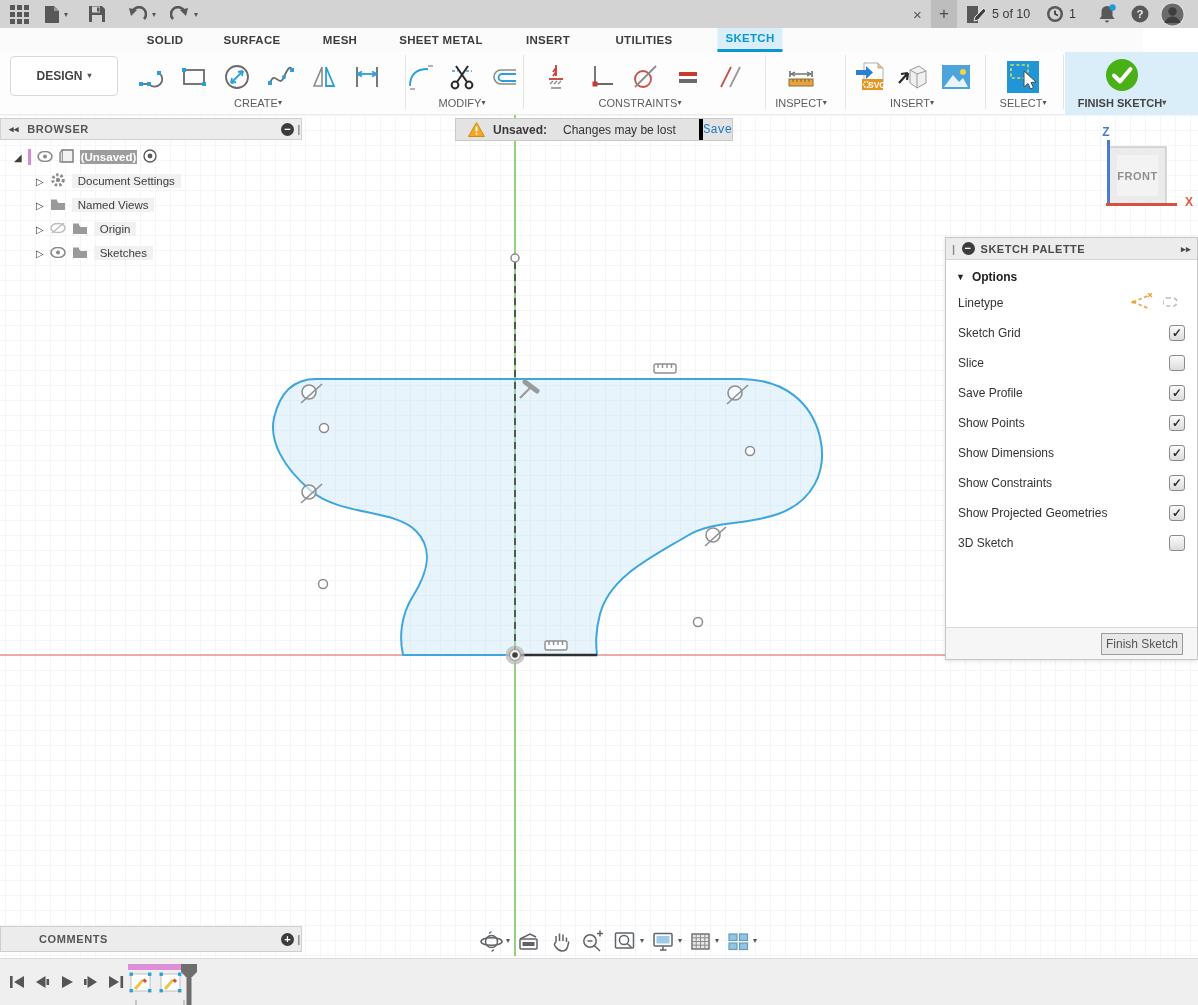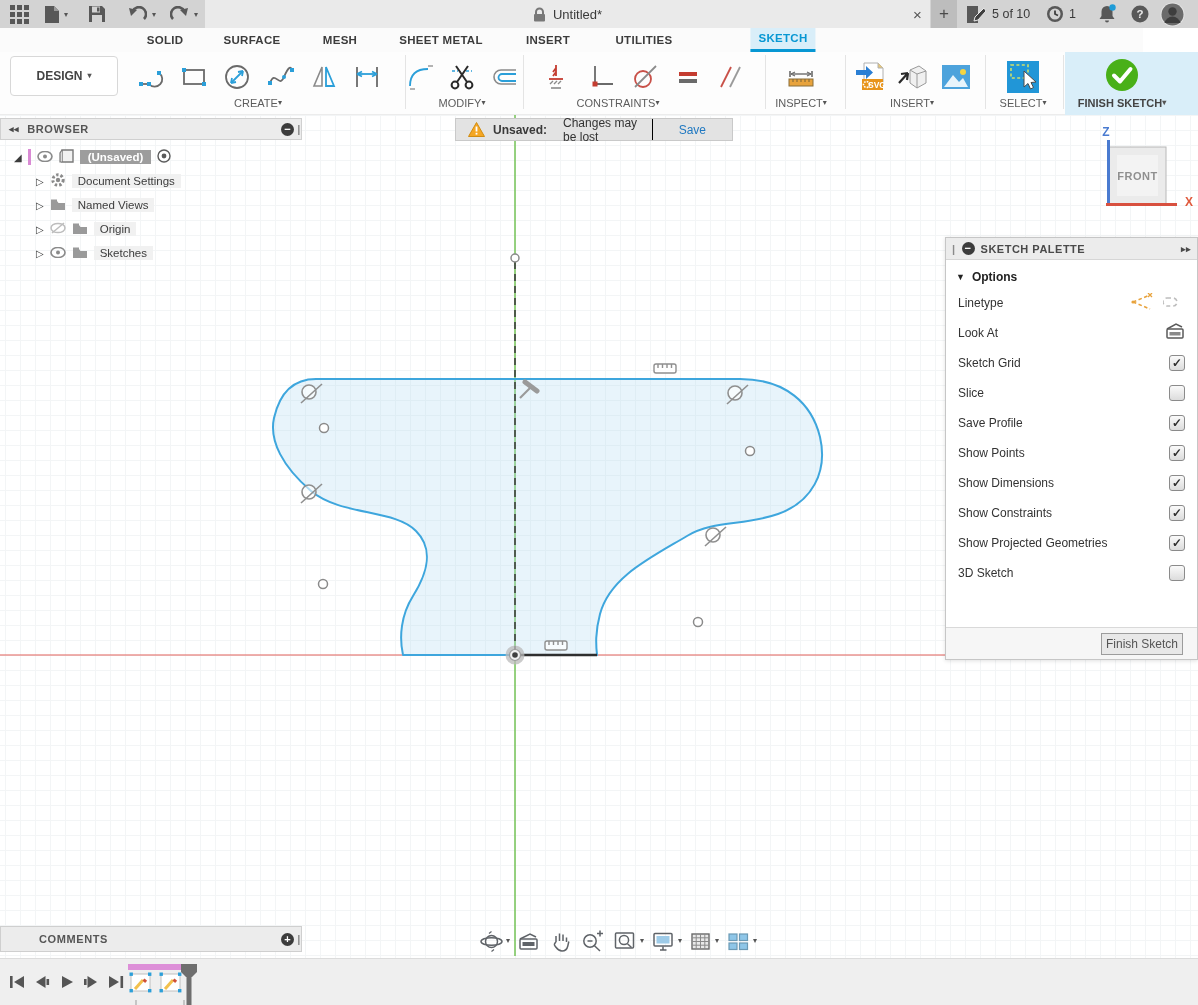--- a/index.html
+++ b/index.html
@@ -36,29 +36,29 @@
   .ribbon { position:absolute; left:0; top:52px; width:1198px; height:63px; background:#fdfdfd; z-index:9; border-bottom:1px solid #ececec; }
   .design-box { position:absolute; left:10px; top:4px; width:108px; height:40px; background:#fff; border:1px solid #d8d8d8; border-radius:4px; display:flex; align-items:center; justify-content:center; gap:5px; font-weight:bold; color:#444; font-size:12px; }
   .tool { position:absolute; top:5px; width:40px; height:40px; transform:translateX(-50%); display:flex; align-items:center; justify-content:center; }
   .seclabel { position:absolute; top:45px; transform:translateX(-50%); font-size:11px; color:#5c5c5c; white-space:nowrap; display:flex; align-items:center; }
   .vsep { position:absolute; top:3px; width:1px; height:54px; background:#e4e4e4; }
   .finish-bg { position:absolute; left:1065px; top:0; width:133px; height:63px; background:#d9eef9; }
 
   
   .warnbar { position:absolute; left:455px; top:118px; width:278px; height:23px; background:#e3e3e3; border:1px solid #c9c9c9; z-index:6; display:flex; align-items:center; font-size:12px; }
   .warnbar b { color:#3a3a3a; }
-  .savelink { color:#1f78c1; margin-left:auto; padding:0 26px; border-left:1px solid #000000; height:100%; display:flex; align-items:center; }
+  .savelink { color:#1f78c1; margin-left:auto; padding:0 0; border-left:4px solid #000000; height:100%; display:flex; align-items:center;font-family:Liberation Mono, monospace; }
 
   
   .bheader { position:absolute; left:0; top:118px; width:302px; height:22px; background:#ececec; border:1px solid #d0d0d0; z-index:6; display:flex; align-items:center; font-size:11px; color:#555; font-weight:bold; letter-spacing:.6px; }
   .circle-btn { width:13px; height:13px; border-radius:50%; background:#3c3c3c; color:#fff; font-size:11px; line-height:12px; text-align:center; display:inline-block; }
   .tree { position:absolute; left:0; top:142px; width:302px; z-index:6; font-size:11.5px; color:#3c3c3c; }
   .trow { position:absolute; height:18px; display:flex; align-items:center; gap:6px; }
   .chip { background:rgba(240,240,240,.92); padding:1px 6px; }
-  .rootchip { background:#9d9d9d; color:#fff; padding:1px 8px; font-weight:bold; }
+  .rootchip { background:#9d9d9d; color:#fff; padding:1px 1px; font-weight:bold; }
   .tri { color:#3c3c3c; font-size:10px; }
 
   
   .palette { position:absolute; left:945px; top:237px; width:253px; height:423px; background:#fff; border:1px solid #c6c6c6; z-index:6; box-shadow:0 1px 4px rgba(0,0,0,.12); }
   .pheader { height:22px; background:#ececec; border-bottom:1px solid #d6d6d6; display:flex; align-items:center; font-size:11px; font-weight:bold; color:#4a4a4a; letter-spacing:.5px; gap:6px; padding:0 6px; }
   .optheader { display:flex; gap:7px; align-items:center; font-weight:bold; font-size:12px; color:#222; padding:10px 10px 4px 10px; }
   .prow { height:30px; display:flex; align-items:center; padding:0 12px; font-size:12px; color:#333; }
   .prow .ctrl { margin-left:auto; display:flex; align-items:center; gap:10px; }
   .cbox { width:16px; height:16px; border:1px solid #8b8b8b; border-radius:3px; background:linear-gradient(#fafafa,#dcdcdc); font-size:12px; font-weight:bold; color:#2e2e2e; text-align:center; line-height:14px; }
   .pfooter { position:absolute; left:0; bottom:0; width:100%; height:32px; border-top:1px solid #d9d9d9; background:#f6f6f6; }
@@ -189,29 +189,20 @@
   </span>
   <span class="caret abs" style="left:152px;top:11px">▾</span>
   <span class="tb-ico abs" style="left:170px;top:6px">
     <svg width="20" height="16">
         <path d="M3 13 A7 7 0 1 1 14.5 5.5" fill="none" stroke="#585858" stroke-width="2.6"></path>
         <path d="M18 2 L10 4 L16 10 Z" fill="#585858"></path>
       </svg>
   </span>
   <span class="caret abs" style="left:194px;top:11px">▾</span>
 
-  <div class="doc-tab">
-    <span class="tb-ico">
-      <svg width="13" height="15">
-          <path d="M3 7 V5 a3.5 3.5 0 0 1 7 0 V7" fill="none" stroke="#787878" stroke-width="2"></path>
-          <rect x="1" y="7" width="11" height="7.5" rx="1" fill="#787878"></rect>
-        </svg>
-    </span>
-    <span style="font-size:13px;color:#3a3a3a">Untitled*</span>
-  </div>
   <span class="close-x">×</span>
   <span class="newtab">+</span>
 
   <span class="tb-ico abs" style="left:966px;top:5px">
     <svg width="20" height="19">
         <path d="M1 1 H12 V18 H1 Z" fill="#585858"></path>
         <path d="M18 3 L9 12 L8 16 L12 15 L20 6 Z" fill="#3f3f3f" stroke="#e8e8e8" stroke-width="1"></path>
       </svg>
   </span>
   <span class="abs" style="left:992px;top:7px;font-size:12.5px;color:#3a3a3a">5 of 10</span>
@@ -246,21 +237,21 @@
   </span>
 </div>
 
 <div class="tabsrow">
   <span class="rtab" style="left:165px">SOLID</span>
   <span class="rtab" style="left:252px">SURFACE</span>
   <span class="rtab" style="left:340px">MESH</span>
   <span class="rtab" style="left:441px">SHEET METAL</span>
   <span class="rtab" style="left:548px">INSERT</span>
   <span class="rtab" style="left:644px">UTILITIES</span>
-  <span class="rtab active" style="left:783px">SKETCH</span>
+  <span class="rtab active" style="left:750px">SKETCH</span>
 </div>
 
 <div class="ribbon">
   <div class="finish-bg"></div>
   <div class="design-box">
     <span>DESIGN</span>
     <span class="caret">▾</span>
   </div>
 
   <span class="vsep" style="left:405px"></span>
@@ -421,21 +412,21 @@
   </span>
 
   <span class="seclabel" style="left:258px">
       <span>CREATE</span>
       <span class="caret">▾</span>
     </span>
   <span class="seclabel" style="left:462px">
       <span>MODIFY</span>
       <span class="caret">▾</span>
     </span>
-  <span class="seclabel" style="left:618px">
+  <span class="seclabel" style="left:640px">
       <span>CONSTRAINTS</span>
       <span class="caret">▾</span>
     </span>
   <span class="seclabel" style="left:801px">
       <span>INSPECT</span>
       <span class="caret">▾</span>
     </span>
   <span class="seclabel" style="left:912px">
       <span>INSERT</span>
       <span class="caret">▾</span>
@@ -544,30 +535,20 @@
   <div class="prow">
     <span>Linetype</span>
     <span class="ctrl">
       <span><svg width="22" height="18" fill="none">
             <path d="M2 9 L19 2 M2 9 L19 16" stroke="#e8a33d" stroke-width="1.6" stroke-dasharray="3.5 2.5"></path>
             <path d="M17 0 l4 4 M21 0 l-4 4" stroke="#e8a33d" stroke-width="1.3"></path>
             <circle cx="2" cy="9" r="1.6" fill="#e8a33d"></circle>
           </svg></span>
       <span><svg width="22" height="18" fill="none">
             <path d="M4 5 h6 a4 4 0 0 1 0 8 h-6 a4 4 0 0 1 0 -8" stroke="#bdbdbd" stroke-width="1.6" stroke-dasharray="4 3"></path>
-          </svg></span>
-    </span>
-  </div>
-  <div class="prow">
-    <span>Look At</span>
-    <span class="ctrl">
-      <span><svg width="20" height="17" fill="none" stroke="#5a5a5a" stroke-width="1.5">
-            <rect x="2" y="6" width="16" height="9" rx="1"></rect>
-            <path d="M2 6 L11 1 L17 4"></path>
-            <rect x="4.5" y="9" width="11" height="3.5" fill="#8a8a8a" stroke="none"></rect>
           </svg></span>
     </span>
   </div>
   <div class="prow">
     <span>Sketch Grid</span>
     <span class="ctrl">
         <span class="cbox">✓</span>
       </span>
   </div>
   <div class="prow">

